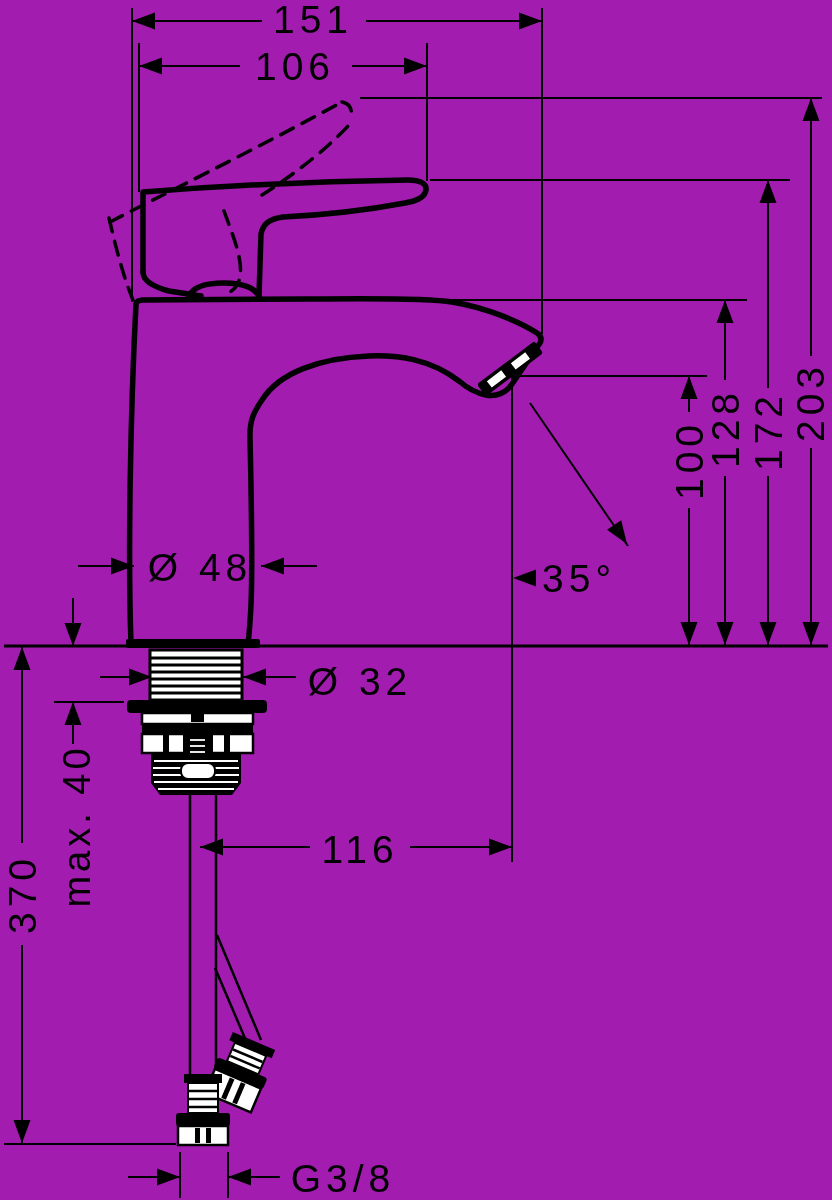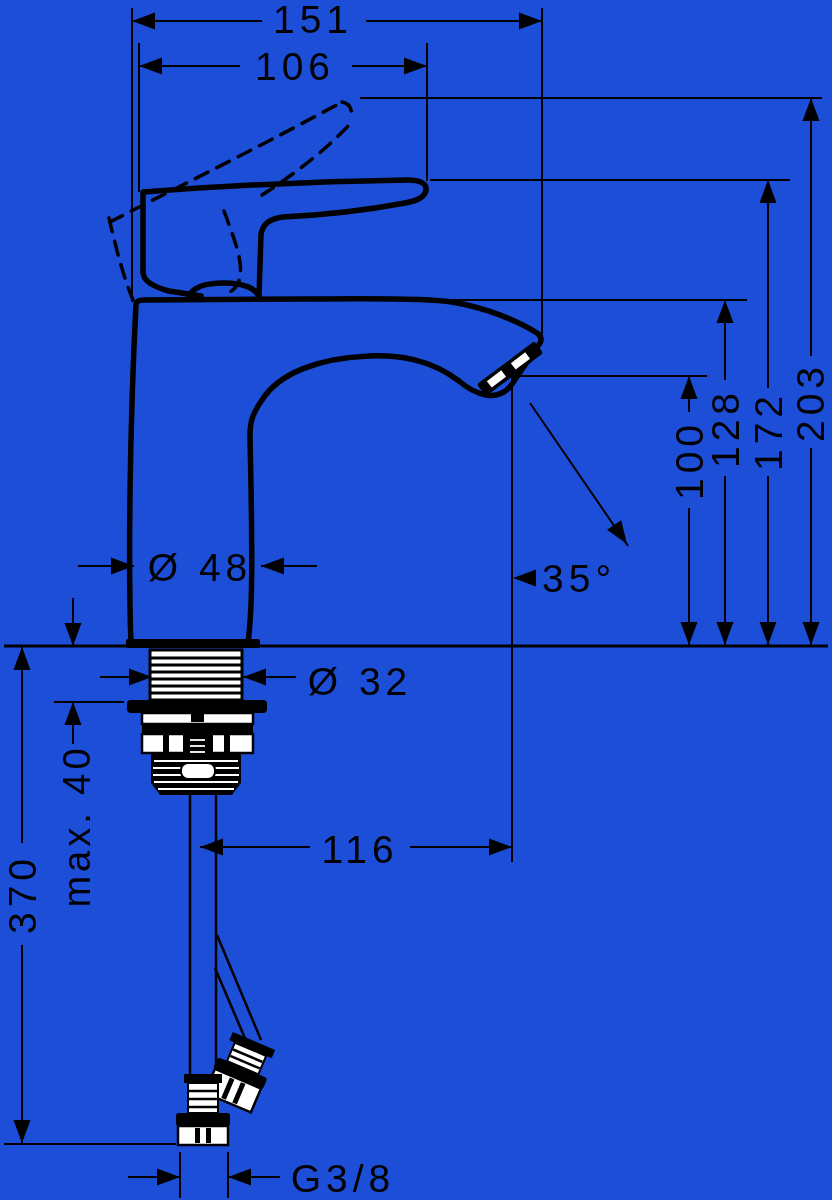--- a/index.html
+++ b/index.html
@@ -1,16 +1,16 @@
 <!DOCTYPE html>
 <html><head>
 <meta charset="utf-8">
 <style>
   html,body{margin:0;padding:0;background:#fff;}
-  .canvas{position:relative;width:832px;height:1200px;background:#1d4ed8;overflow:hidden;}
+  .canvas{position:relative;width:832px;height:1200px;background:#a21caf;overflow:hidden;}
   svg{position:absolute;left:0;top:0;}
   text{font-family:"Liberation Sans", sans-serif;fill:#000;}
   .dim{font-size:39px;letter-spacing:5px;}
   .dim-sm{font-size:38px;letter-spacing:4px;}
 </style>
 </head>
 <body>
 
 <div class="canvas">
 <svg width="832" height="1200" viewBox="0 0 832 1200">

